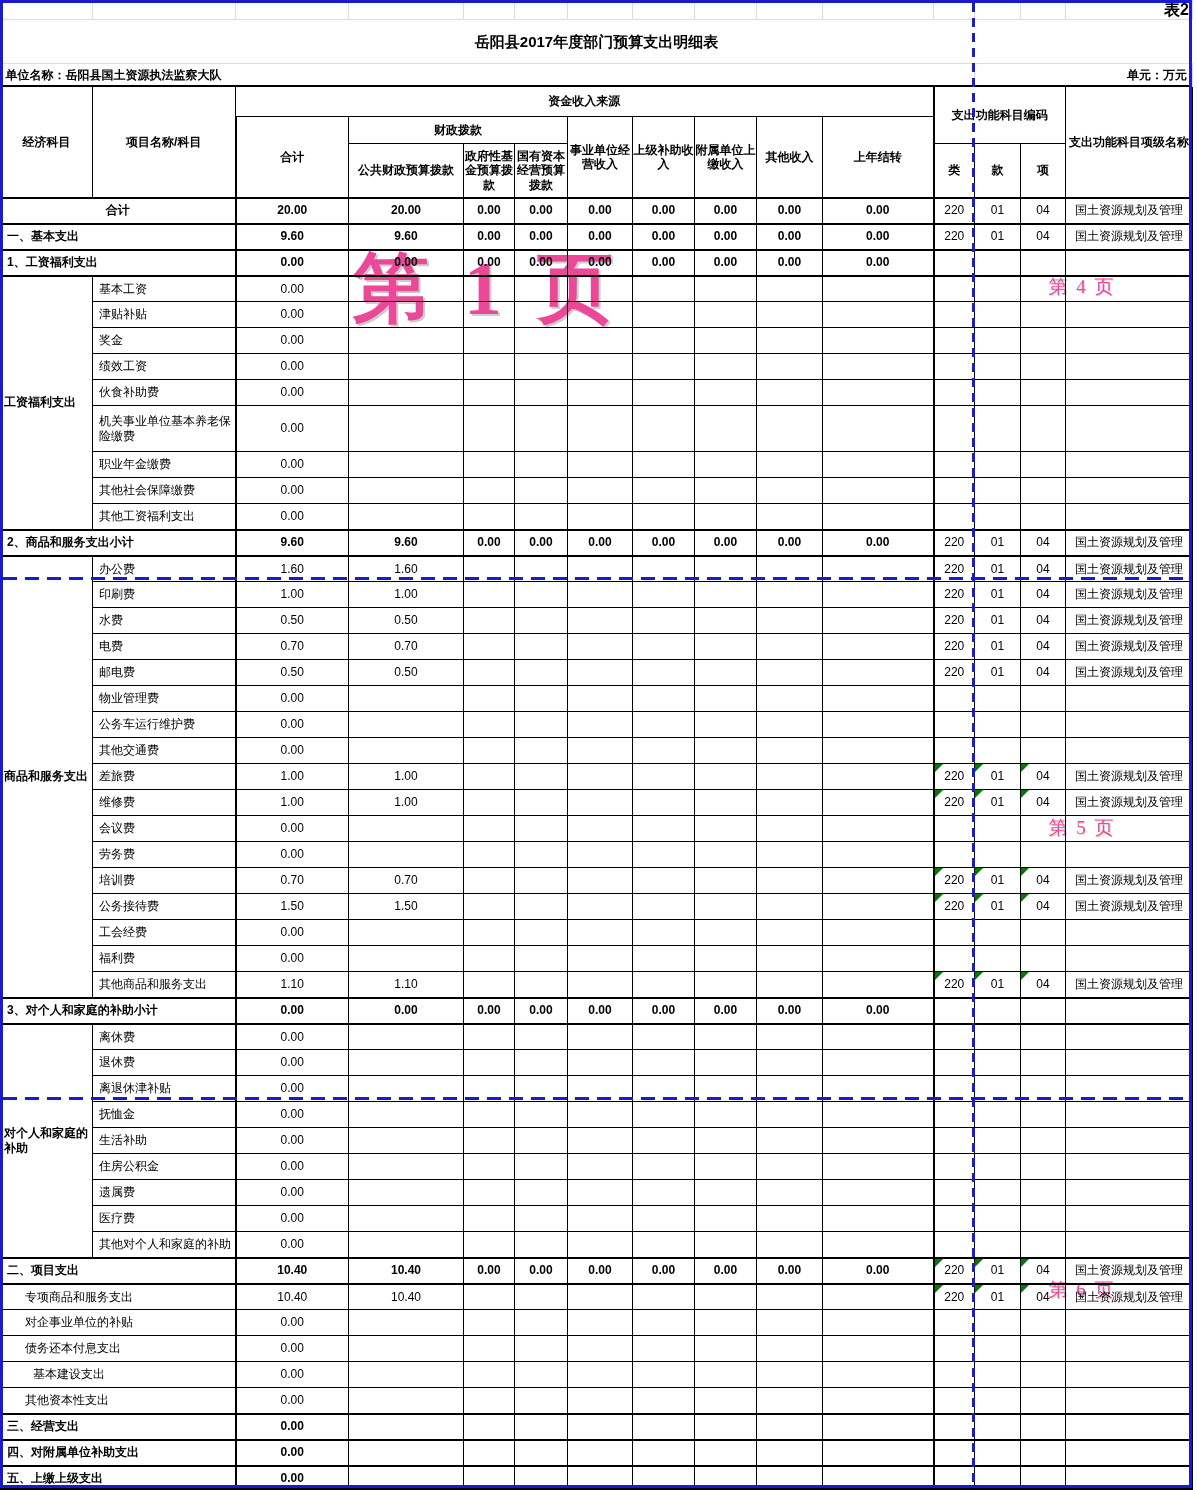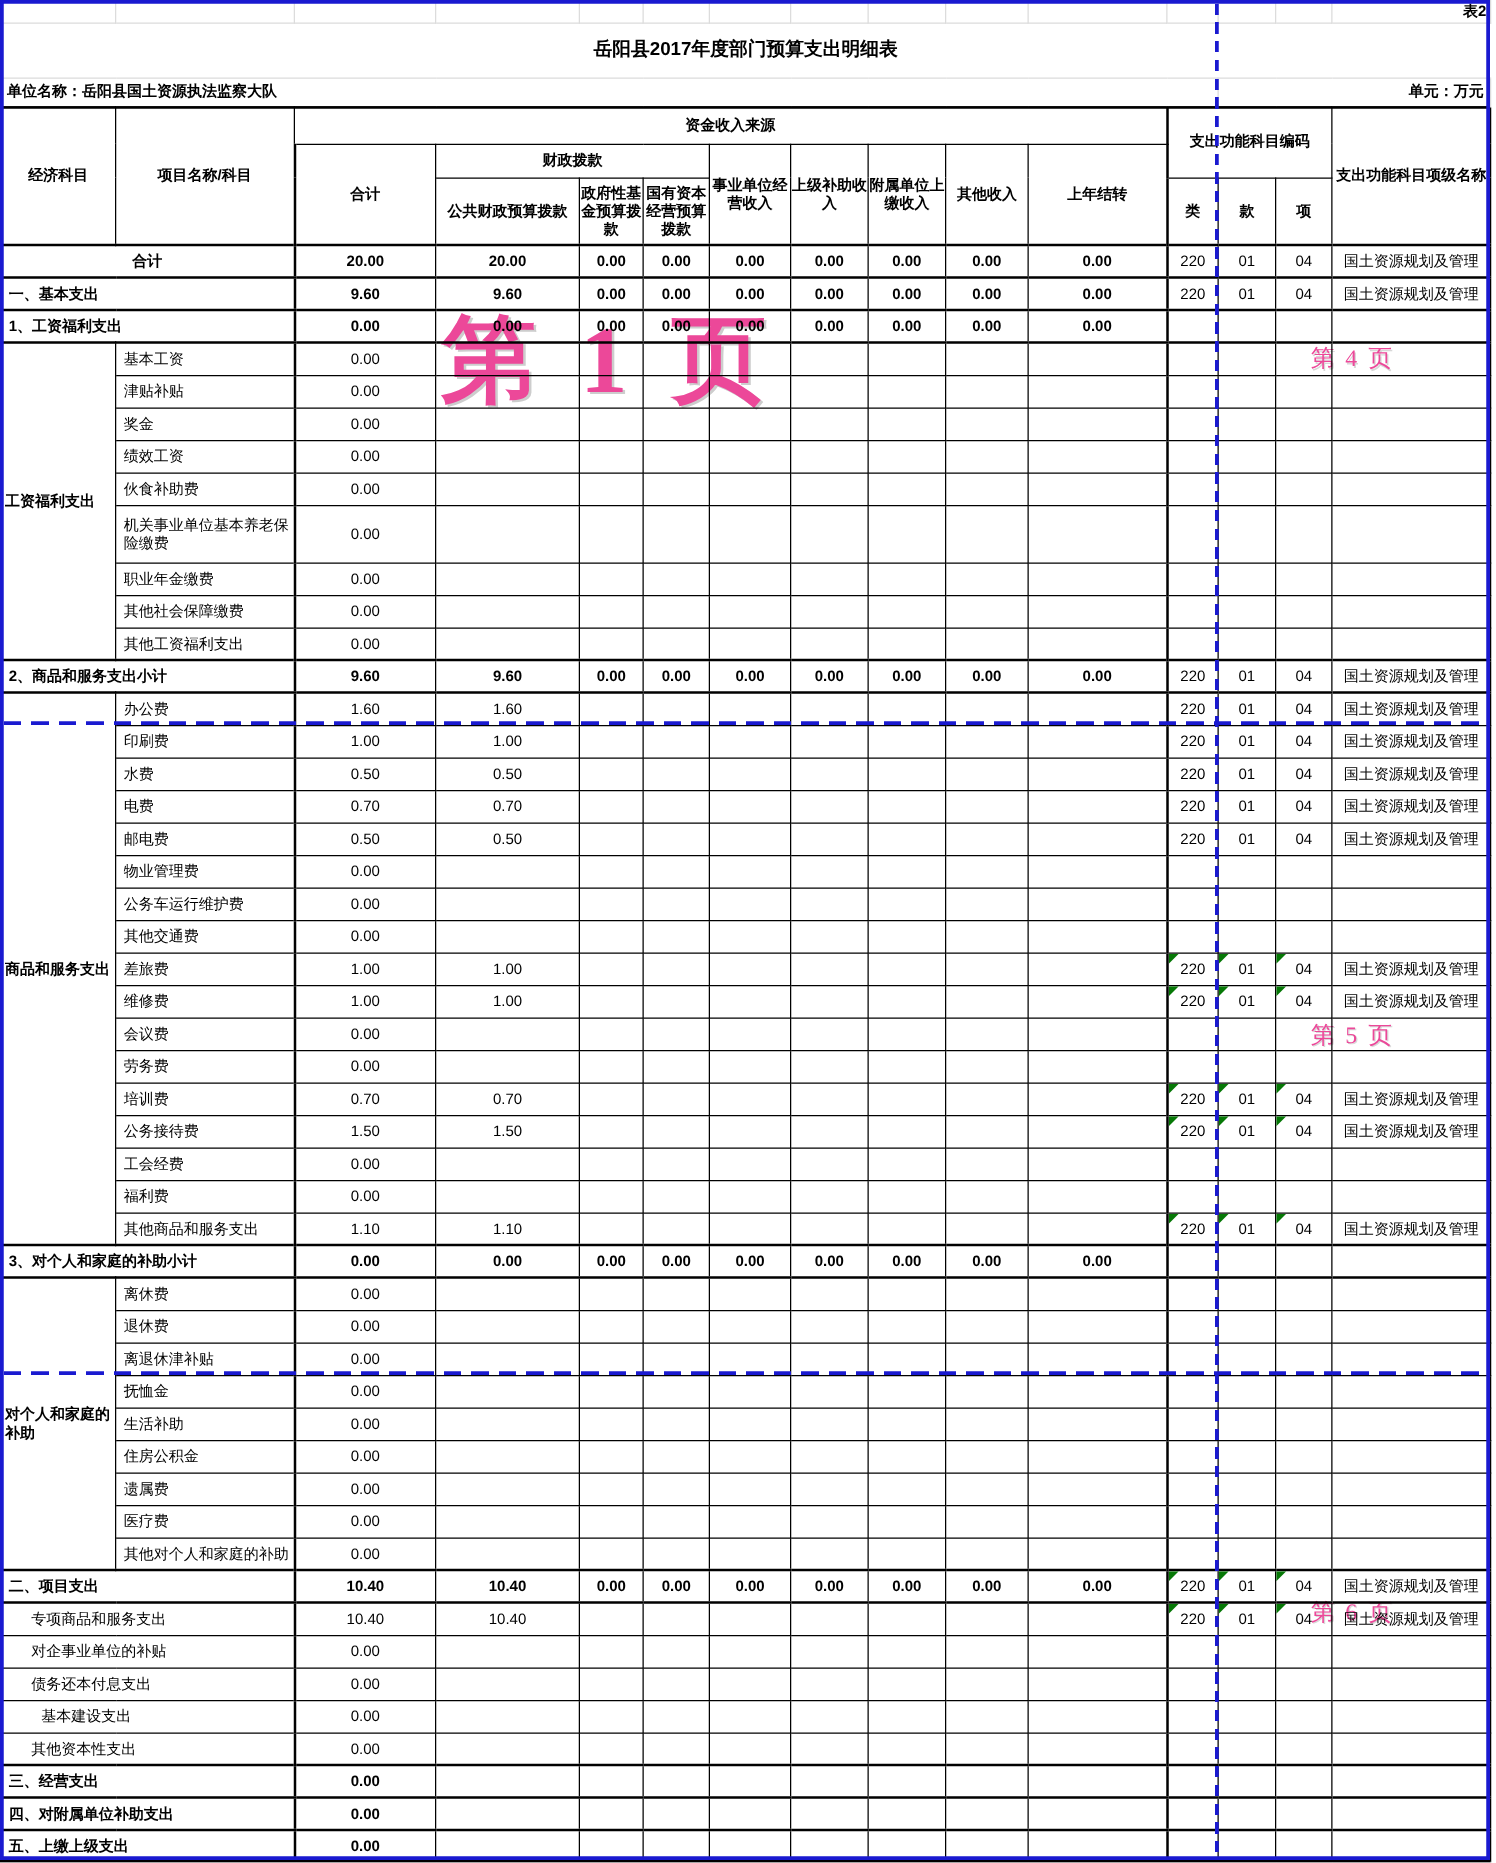--- a/index.html
+++ b/index.html
@@ -12,21 +12,21 @@
   .wm.big{font-size:76px;letter-spacing:8px;font-weight:bold;}
   .wm.small{font-size:19px;letter-spacing:2px;text-shadow:1px 1px 0 #d8d8d8;}
   
   #tablewrap{position:absolute;left:0;top:0;z-index:2;}
   table{border-collapse:collapse;table-layout:fixed;width:1192px;background:transparent;}
   td{border:1px solid #000;font-size:12px;line-height:1.2;padding:0;overflow:hidden;
      vertical-align:middle;text-align:center;background:transparent;}
   
   tr.toprow{height:18px;}
   tr.toprow td{border:none;border-right:1px solid #dcdcdc;border-bottom:1px solid #dcdcdc;}
-  tr.toprow td.corner{text-align:right;padding-right:3px;font-size:12px;}
+  tr.toprow td.corner{text-align:right;padding-right:3px;font-size:16px;}
   tr.titlerow{height:44px;}
   tr.titlerow td{border:none;border-bottom:1px solid #dcdcdc;font-size:15px;font-weight:bold;}
   tr.unitrow{height:23px;}
   tr.unitrow td{border:none;border-right:1px solid #dcdcdc;font-size:12px;}
   tr.unitrow td.l{text-align:left;padding-left:5px;}
   tr.unitrow td.r{text-align:right;padding-right:5px;}
   
   thead td{font-weight:bold;}
   tr.h1{height:30px;} tr.h2{height:27px;} tr.h3{height:54px;}
   

